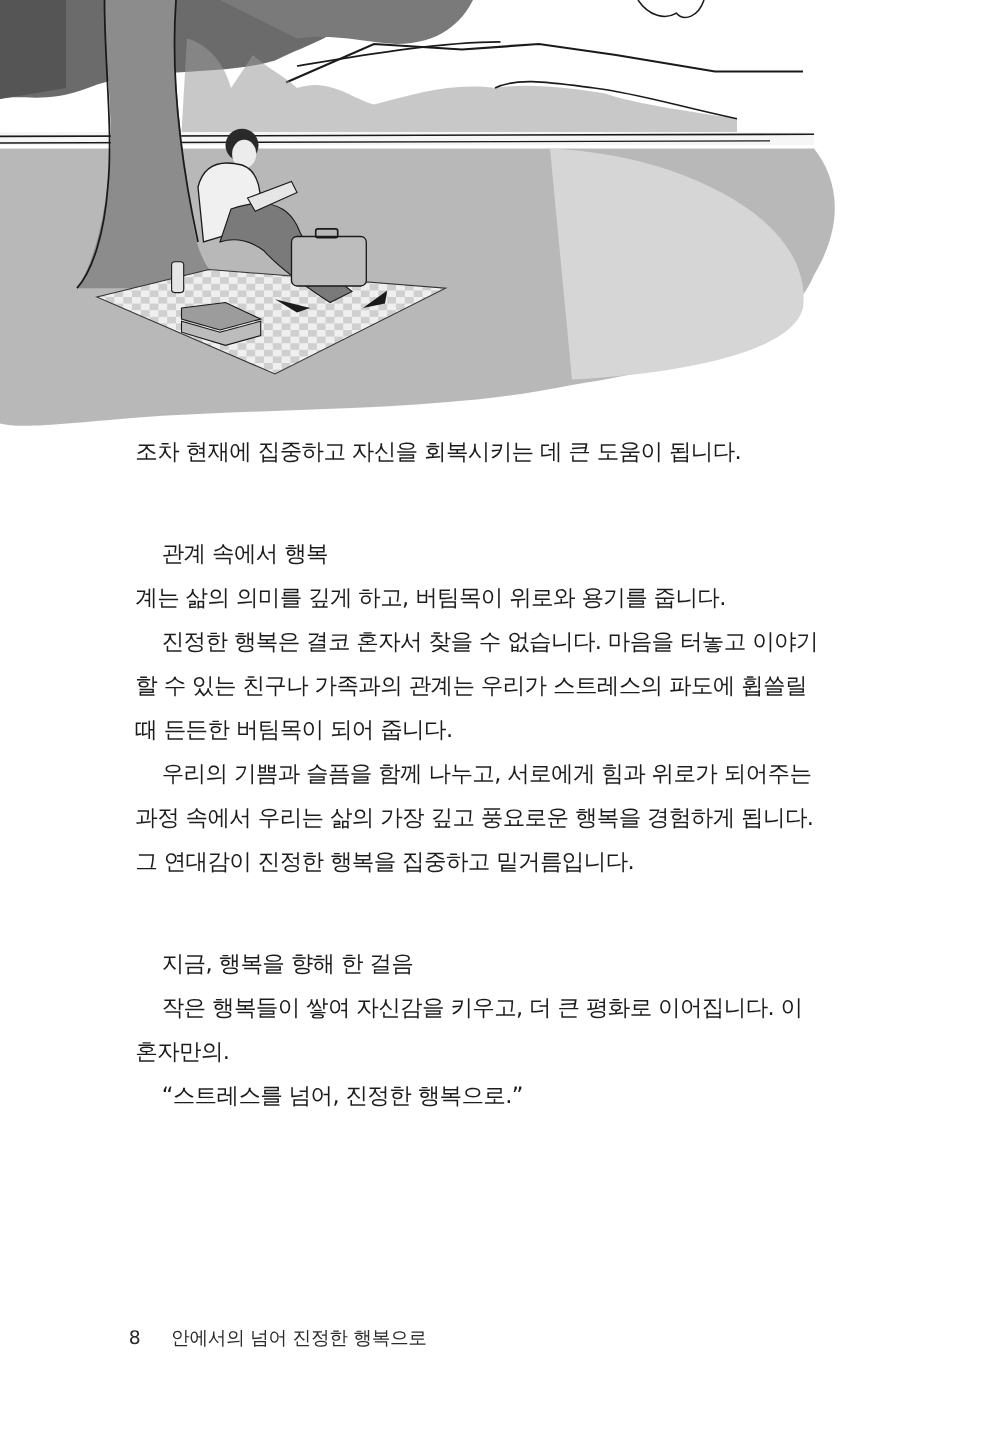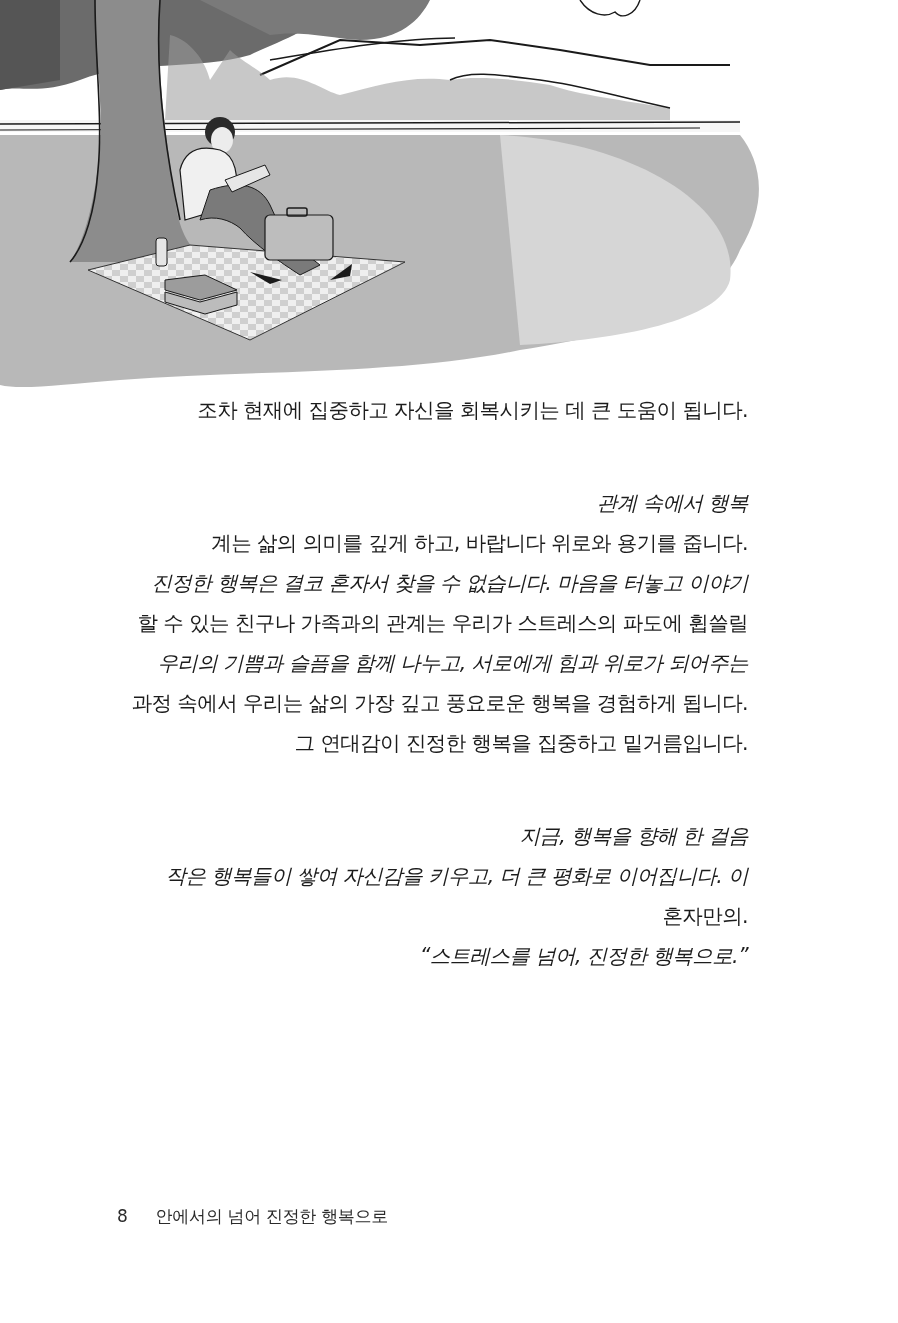--- a/index.html
+++ b/index.html
@@ -10,22 +10,22 @@
       position: absolute; left: 0; top: 0; width: 898px; height: 420px;
       overflow: hidden;
     }
     .illustration svg { display: block; }
 
     .body-text {
       position: absolute; left: 123px; top: 390px; width: 625px;
       font-size: 20.5px; line-height: 40px; letter-spacing: -0.6px;
       color: #1c1c1c;
     }
-    .line { white-space: nowrap; height: 40px; text-align: right; }
-    .indent { padding-left: 24px; font-style: italic; }
+    .line { white-space: nowrap; height: 40px; }
+    .indent { padding-left: 24px; }
     .gap { height: 53px; }
 
     .footer {
       position: absolute; left: 117px; top: 1205px;
       font-size: 17px; color: #2a2a2a; letter-spacing: -0.3px;
       display: flex; gap: 28px; align-items: baseline;
     }
   </style>
 </head>
 <body>
@@ -85,25 +85,26 @@
 </div>
 
 <div class="body-text">
   <div class="line">조차 현재에 집중하고 자신을 회복시키는 데 큰 도움이 됩니다.</div>
 
   <div class="gap"></div>
 
   <section>
     <div class="line indent">관계 속에서 행복</div>
     <div>
-      <div class="line">계는 삶의 의미를 깊게 하고, 바랍니다 위로와 용기를 줍니다.</div>
+      <div class="line">계는 삶의 의미를 깊게 하고, 버팀목이 위로와 용기를 줍니다.</div>
     </div>
     <div>
       <div class="line indent">진정한 행복은 결코 혼자서 찾을 수 없습니다. 마음을 터놓고 이야기</div>
       <div class="line">할 수 있는 친구나 가족과의 관계는 우리가 스트레스의 파도에 휩쓸릴</div>
+      <div class="line">때 든든한 버팀목이 되어 줍니다.</div>
     </div>
     <div>
       <div class="line indent">우리의 기쁨과 슬픔을 함께 나누고, 서로에게 힘과 위로가 되어주는</div>
       <div class="line">과정 속에서 우리는 삶의 가장 깊고 풍요로운 행복을 경험하게 됩니다.</div>
       <div class="line">그 연대감이 진정한 행복을 집중하고 밑거름입니다.</div>
     </div>
   </section>
 
   <div class="gap"></div>
 

